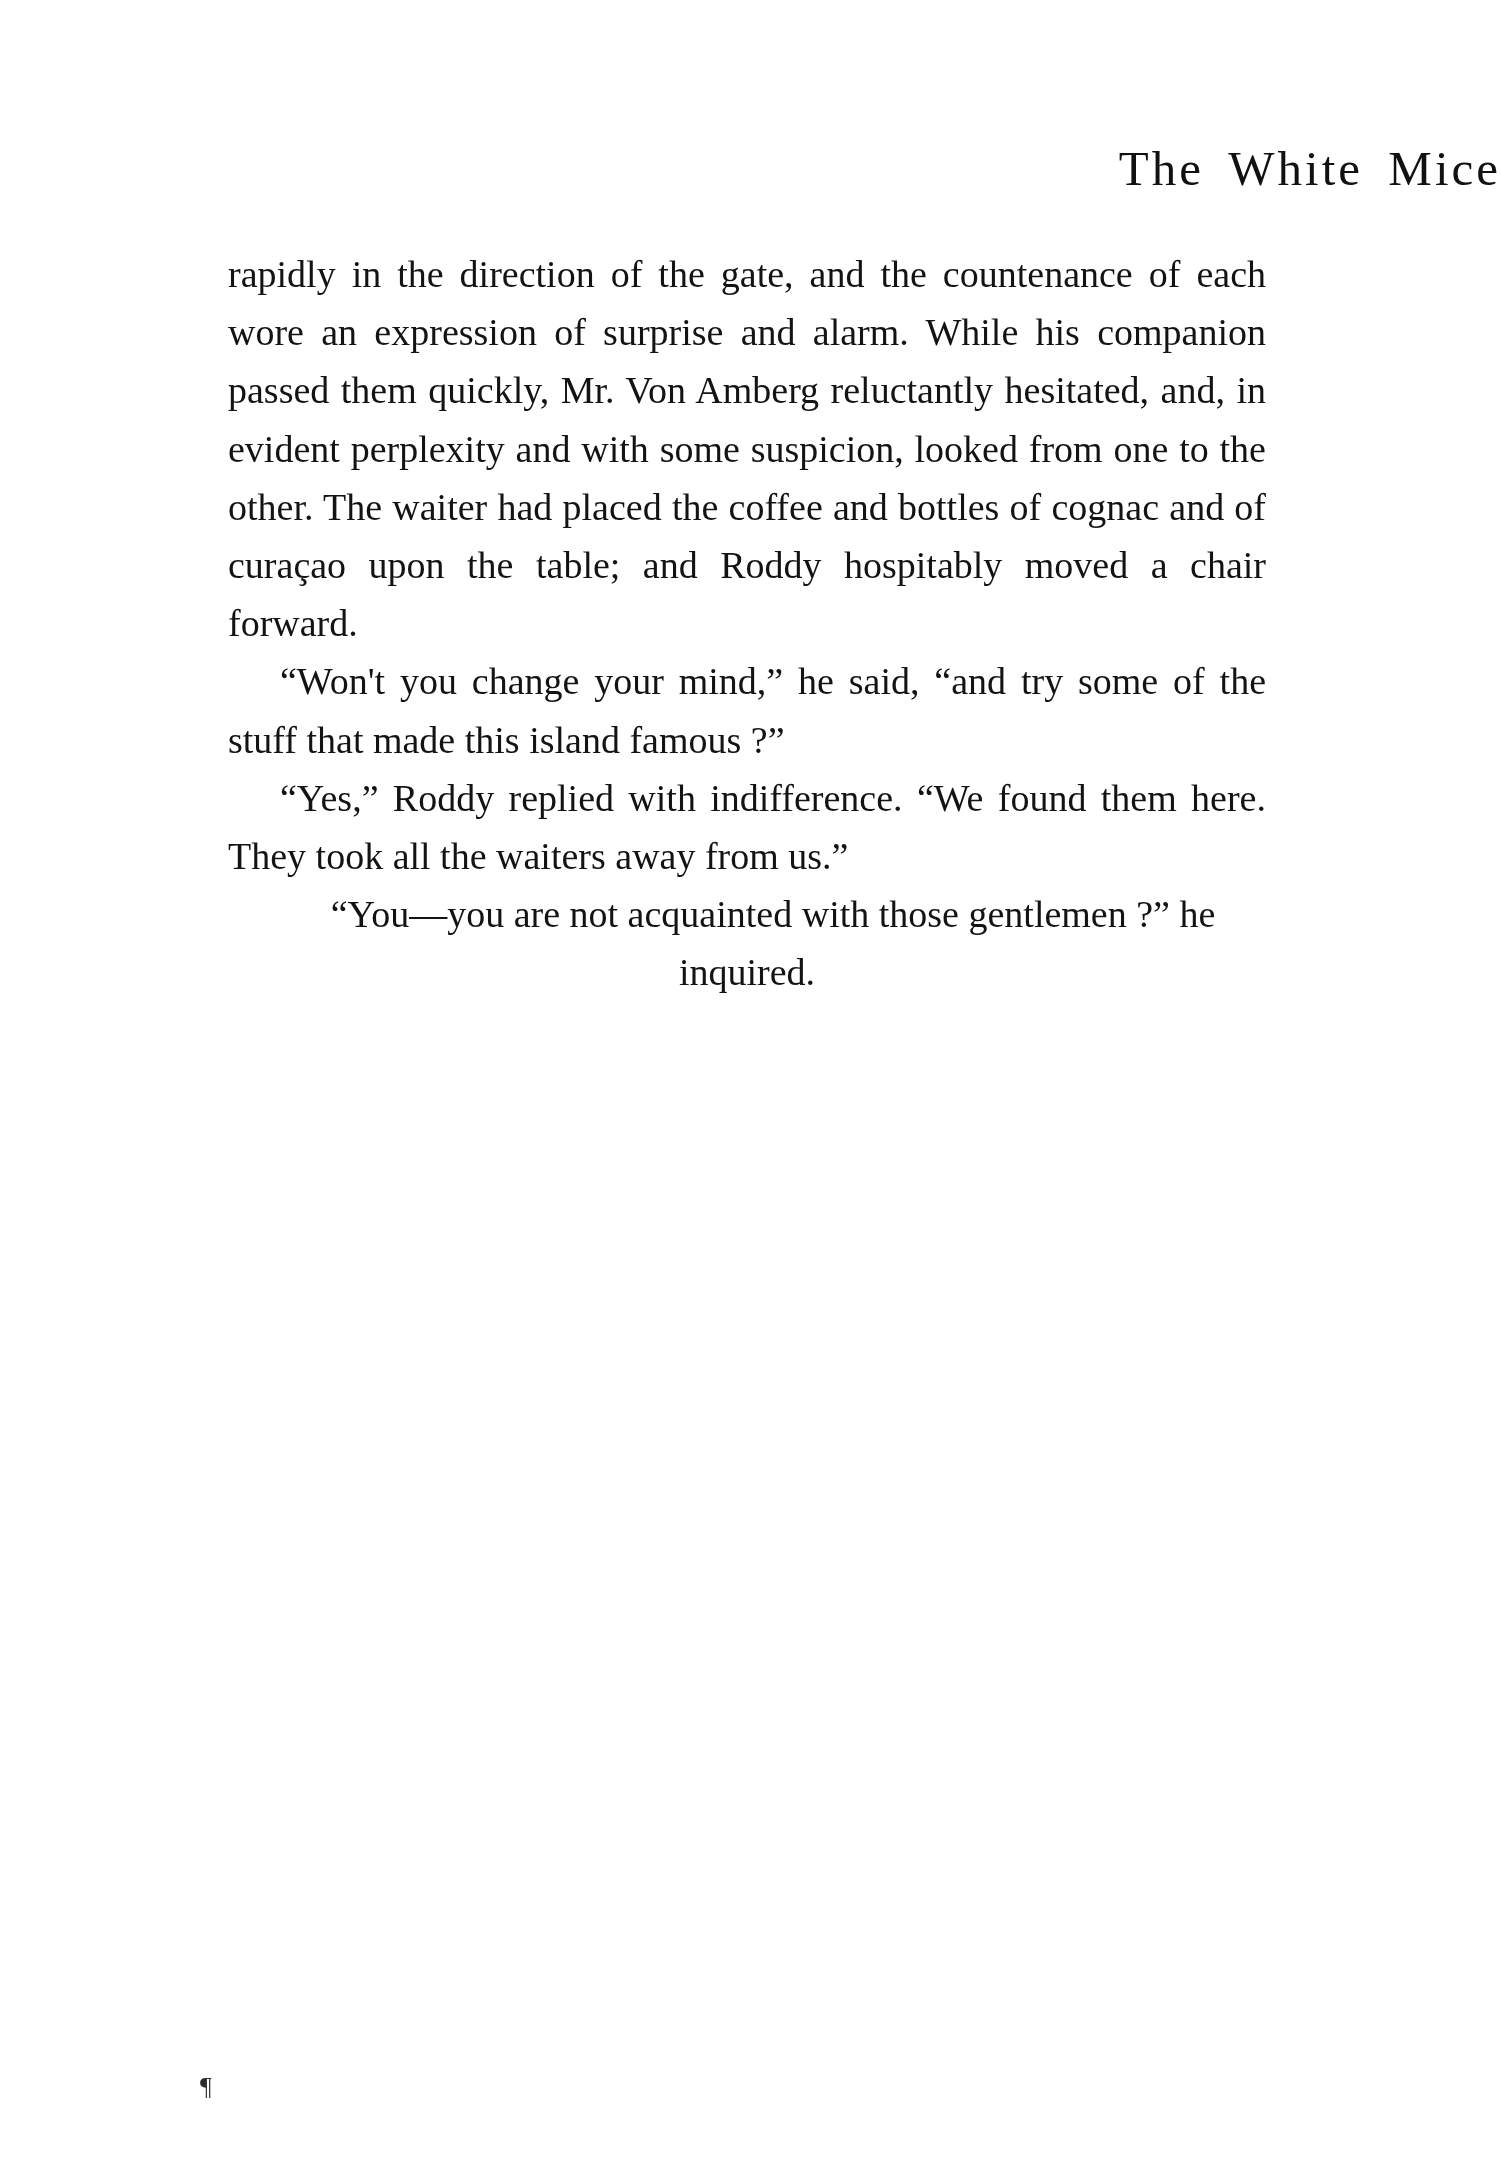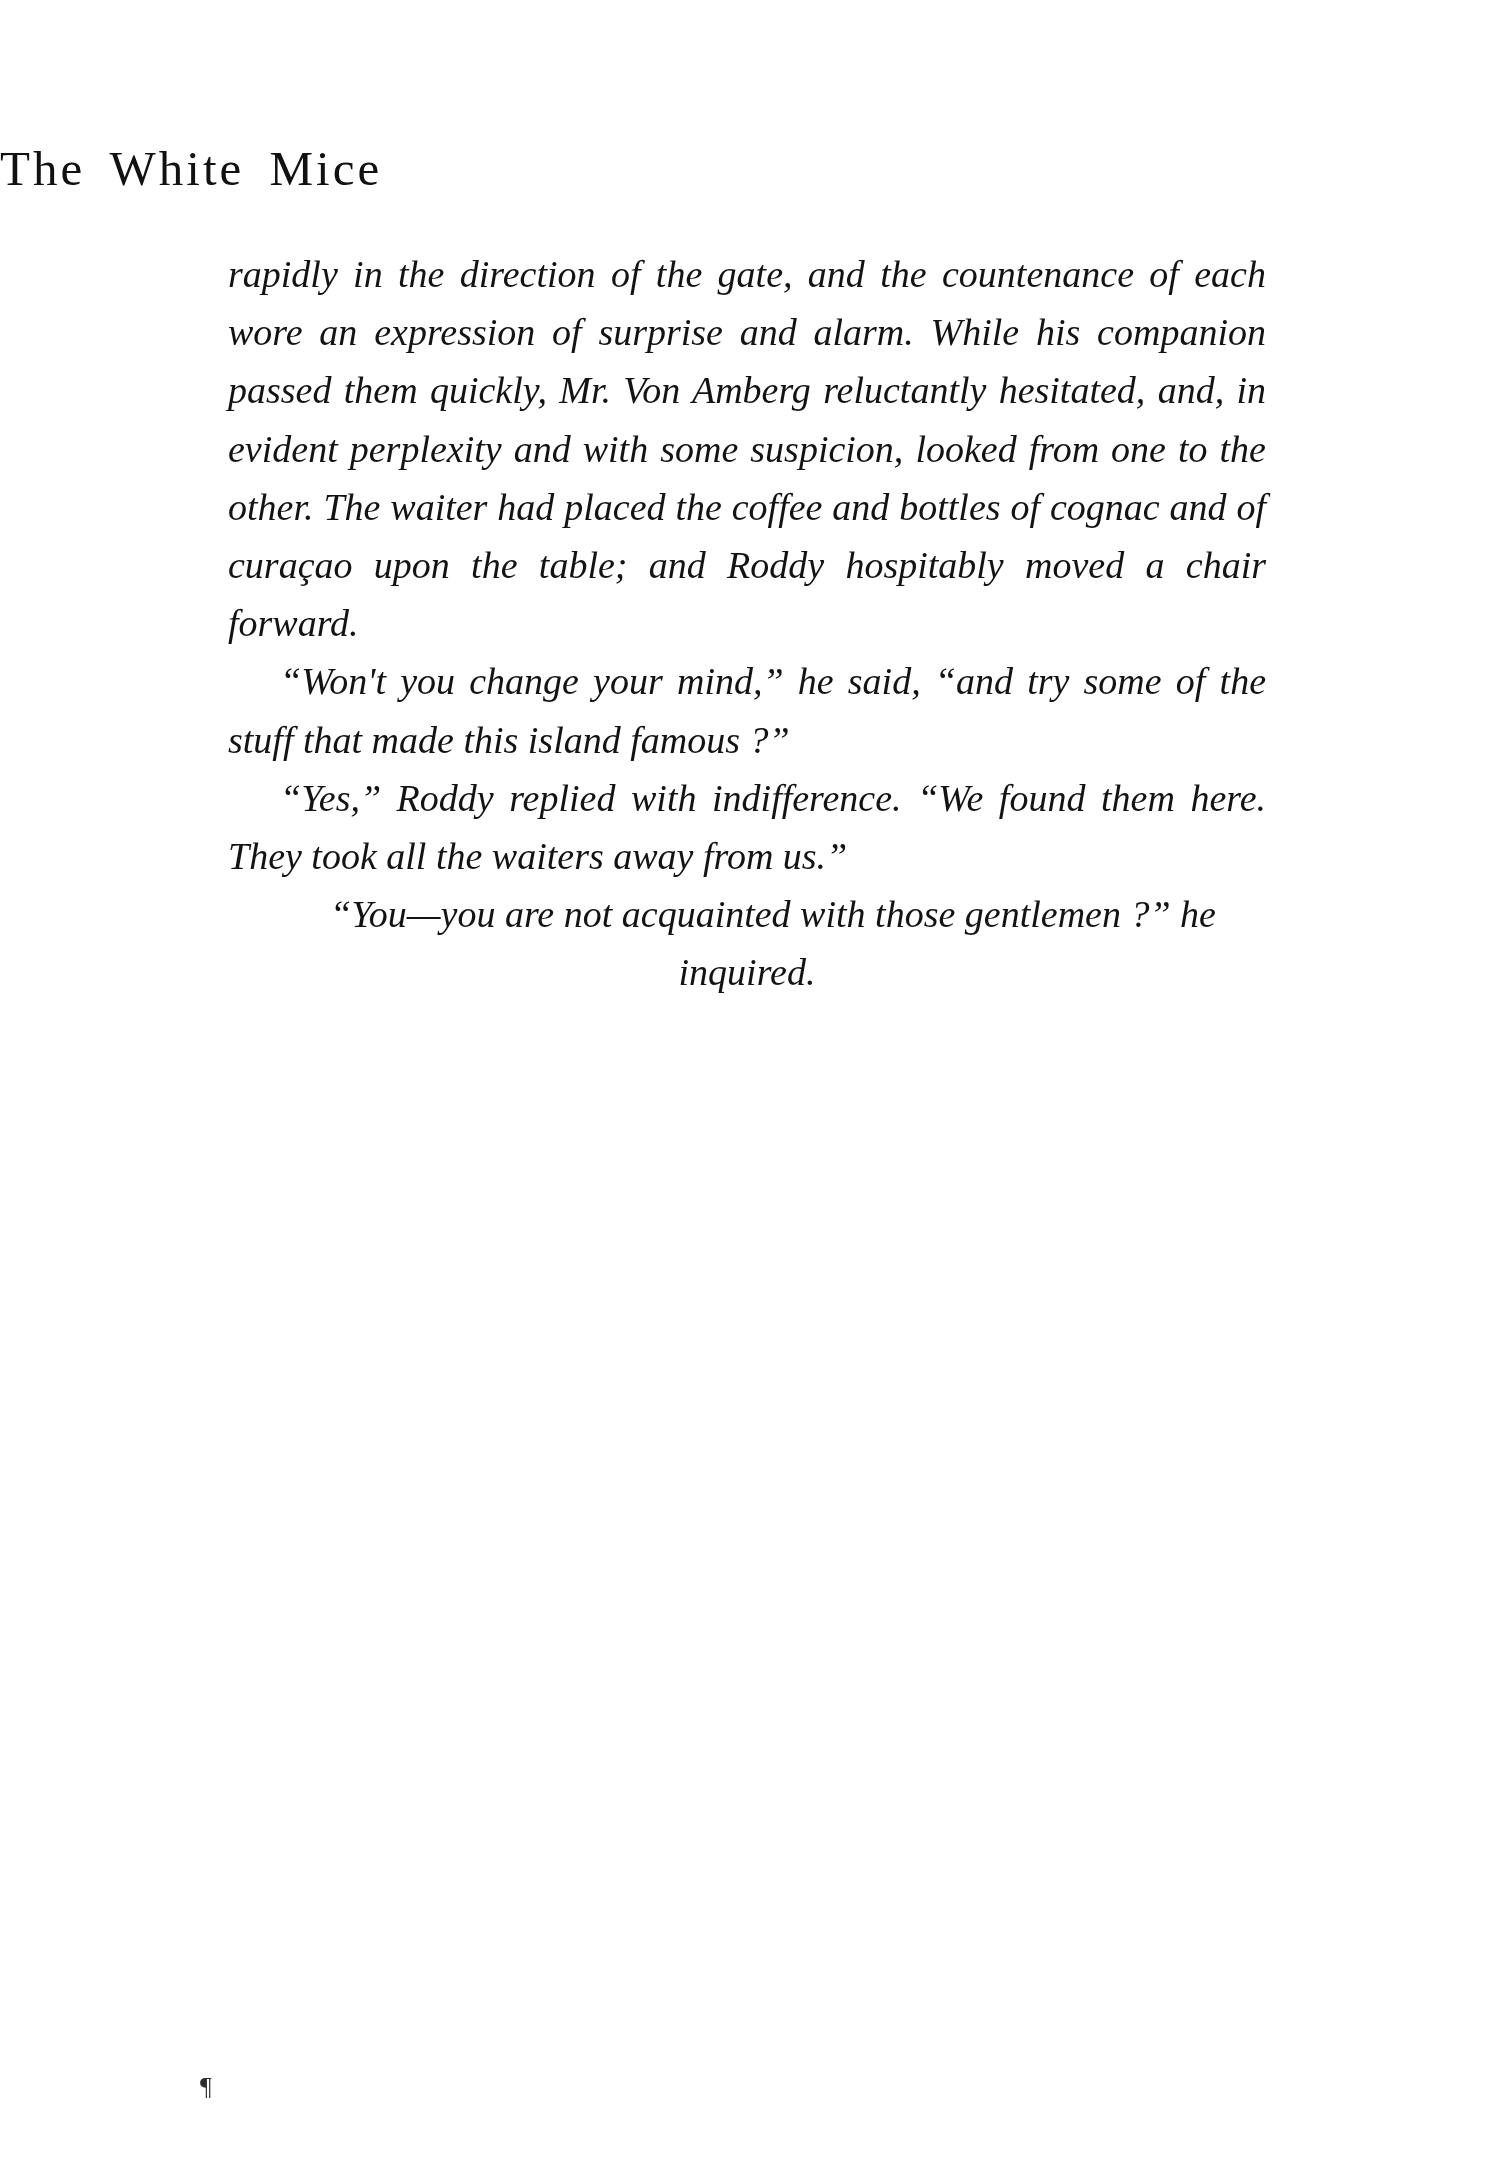--- a/index.html
+++ b/index.html
@@ -20,32 +20,31 @@
     left: 0;
     top: 0;
     width: 1501px;
     height: 2180px;
   }
   .running-head {
     position: absolute;
     left: 0;
     top: 140px;
     width: 1501px;
-    text-align: left;
+    text-align: right;
     font-size: 49px;
     letter-spacing: 3px;
     word-spacing: 10px;
     color: #111;
   }
   .body-col {
     position: absolute;
     left: 228px;
     top: 245px;
     width: 1038px;
-    font-style: italic;
   }
   .body-col p {
     margin: 0;
     font-size: 38px;
     line-height: 58.2px;
     text-align: justify;
     text-justify: inter-word;
     color: #131313;
     -webkit-hyphens: none;
     hyphens: none;

